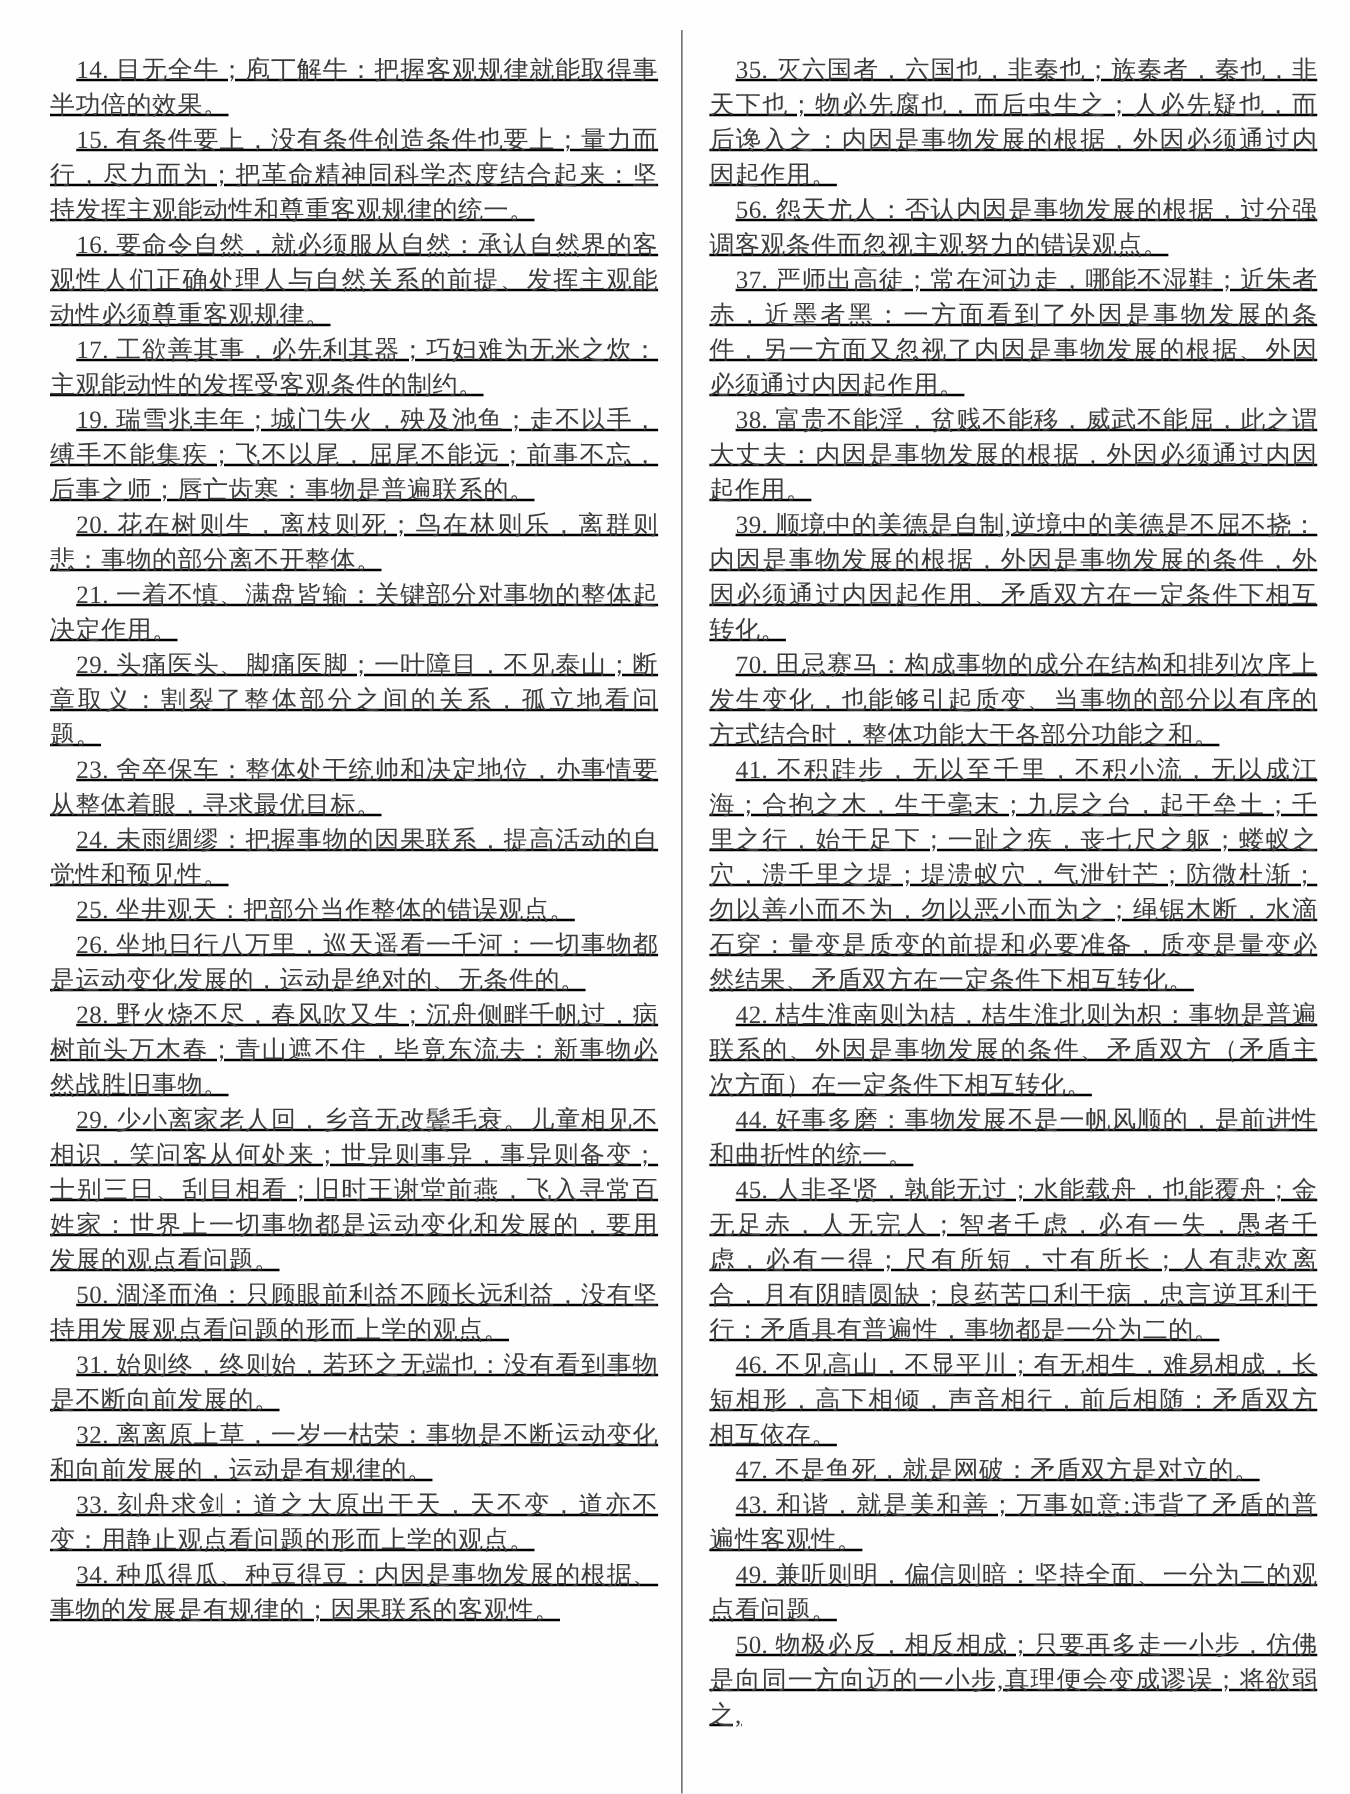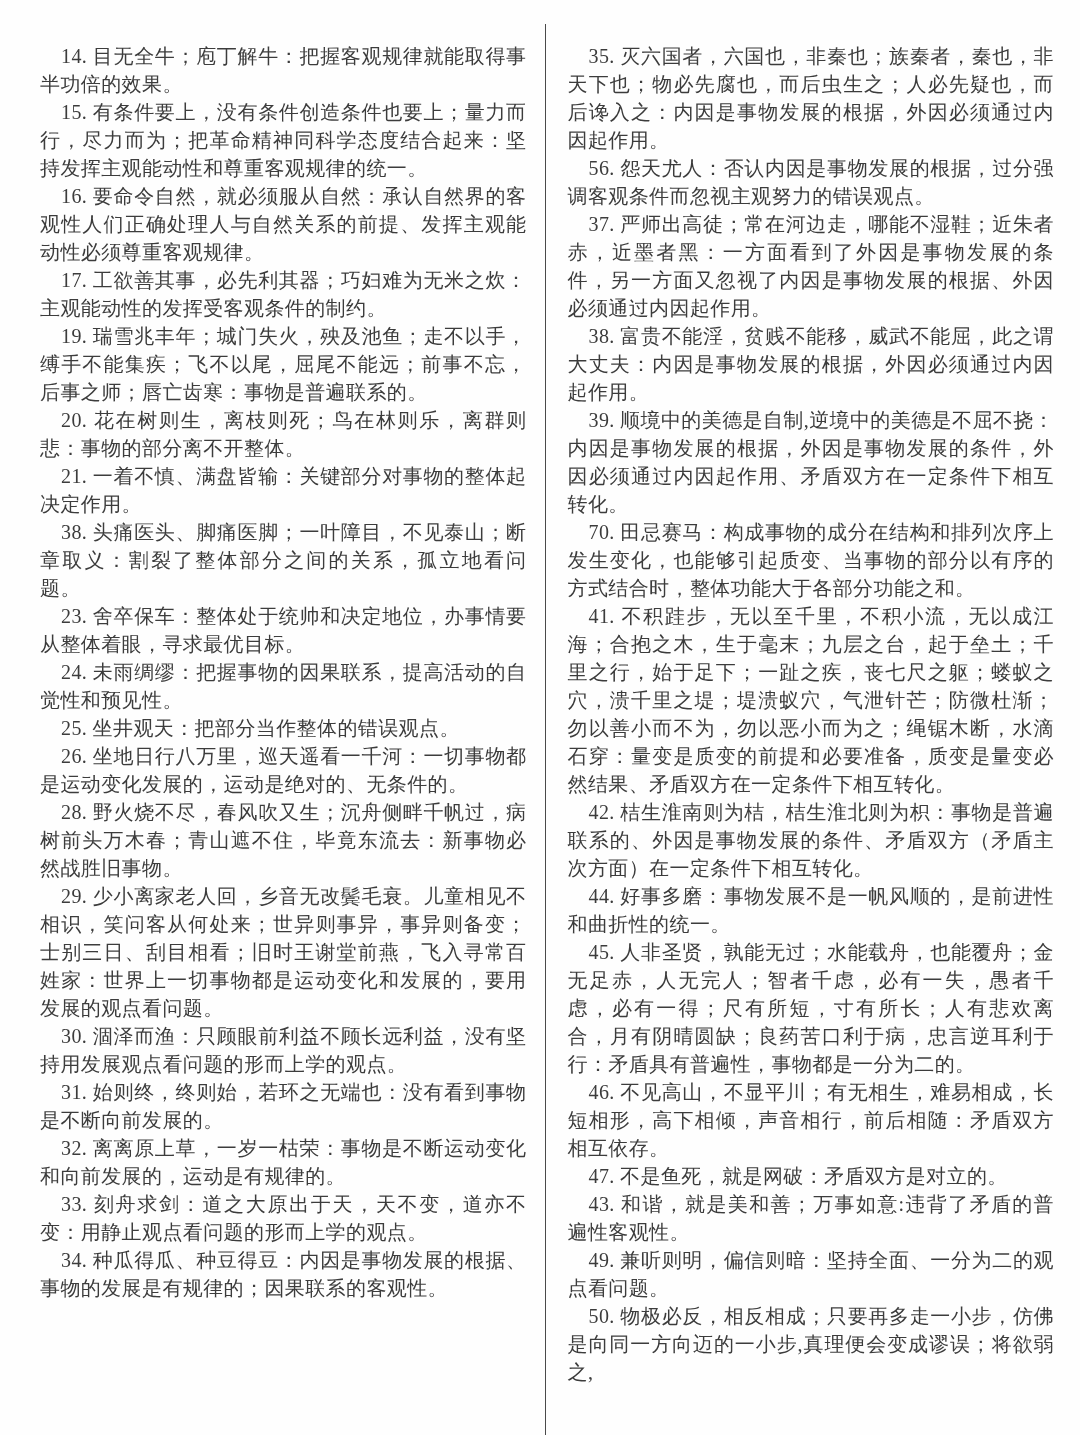--- a/index.html
+++ b/index.html
@@ -18,20 +18,21 @@
     box-sizing: border-box;
     background: #fefefe;
     display: flex;
     padding: 42px 26px 8px 40px;
     overflow: hidden;
   }
   .column {
     flex: 1 1 0;
     min-width: 0;
     overflow: hidden;
+    text-decoration: underline;
   }
   .column-left { padding-right: 18px; }
   .column-right { padding-left: 22px; }
   .divider {
     width: 1px;
     background: #4a4a4a;
     margin-top: -18px;
     margin-bottom: -8px;
   }
   .item {
@@ -50,28 +51,28 @@
 
 <div class="page">
   <div class="column column-left">
       <p class="item">14. 目无全牛；庖丁解牛：把握客观规律就能取得事半功倍的效果。</p>
       <p class="item">15. 有条件要上，没有条件创造条件也要上；量力而行，尽力而为；把革命精神同科学态度结合起来：坚持发挥主观能动性和尊重客观规律的统一。</p>
       <p class="item">16. 要命令自然，就必须服从自然：承认自然界的客观性人们正确处理人与自然关系的前提、发挥主观能动性必须尊重客观规律。</p>
       <p class="item">17. 工欲善其事，必先利其器；巧妇难为无米之炊：主观能动性的发挥受客观条件的制约。</p>
       <p class="item">19. 瑞雪兆丰年；城门失火，殃及池鱼；走不以手，缚手不能集疾；飞不以尾，屈尾不能远；前事不忘，后事之师；唇亡齿寒：事物是普遍联系的。</p>
       <p class="item">20. 花在树则生，离枝则死；鸟在林则乐，离群则悲：事物的部分离不开整体。</p>
       <p class="item">21. 一着不慎、满盘皆输：关键部分对事物的整体起决定作用。</p>
-      <p class="item">38. 头痛医头、脚痛医脚；一叶障目，不见泰山；断章取义：割裂了整体部分之间的关系，孤立地看问题。</p>
+      <p class="item">29. 头痛医头、脚痛医脚；一叶障目，不见泰山；断章取义：割裂了整体部分之间的关系，孤立地看问题。</p>
       <p class="item">23. 舍卒保车：整体处于统帅和决定地位，办事情要从整体着眼，寻求最优目标。</p>
       <p class="item">24. 未雨绸缪：把握事物的因果联系，提高活动的自觉性和预见性。</p>
       <p class="item">25. 坐井观天：把部分当作整体的错误观点。</p>
       <p class="item">26. 坐地日行八万里，巡天遥看一千河：一切事物都是运动变化发展的，运动是绝对的、无条件的。</p>
       <p class="item">28. 野火烧不尽，春风吹又生；沉舟侧畔千帆过，病树前头万木春；青山遮不住，毕竟东流去：新事物必然战胜旧事物。</p>
       <p class="item">29. 少小离家老人回，乡音无改鬓毛衰。儿童相见不相识，笑问客从何处来；世异则事异，事异则备变；士别三日、刮目相看；旧时王谢堂前燕，飞入寻常百姓家：世界上一切事物都是运动变化和发展的，要用发展的观点看问题。</p>
-      <p class="item">30. 涸泽而渔：只顾眼前利益不顾长远利益，没有坚持用发展观点看问题的形而上学的观点。</p>
+      <p class="item">50. 涸泽而渔：只顾眼前利益不顾长远利益，没有坚持用发展观点看问题的形而上学的观点。</p>
       <p class="item">31. 始则终，终则始，若环之无端也：没有看到事物是不断向前发展的。</p>
       <p class="item">32. 离离原上草，一岁一枯荣：事物是不断运动变化和向前发展的，运动是有规律的。</p>
       <p class="item">33. 刻舟求剑：道之大原出于天，天不变，道亦不变：用静止观点看问题的形而上学的观点。</p>
       <p class="item">34. 种瓜得瓜、种豆得豆：内因是事物发展的根据、事物的发展是有规律的；因果联系的客观性。</p>
     </div>
   <div class="divider"></div>
   <div class="column column-right">
       <p class="item">35. 灭六国者，六国也，非秦也；族秦者，秦也，非天下也；物必先腐也，而后虫生之；人必先疑也，而后谗入之：内因是事物发展的根据，外因必须通过内因起作用。</p>
       <p class="item">56. 怨天尤人：否认内因是事物发展的根据，过分强调客观条件而忽视主观努力的错误观点。</p>
       <p class="item">37. 严师出高徒；常在河边走，哪能不湿鞋；近朱者赤，近墨者黑：一方面看到了外因是事物发展的条件，另一方面又忽视了内因是事物发展的根据、外因必须通过内因起作用。</p>

